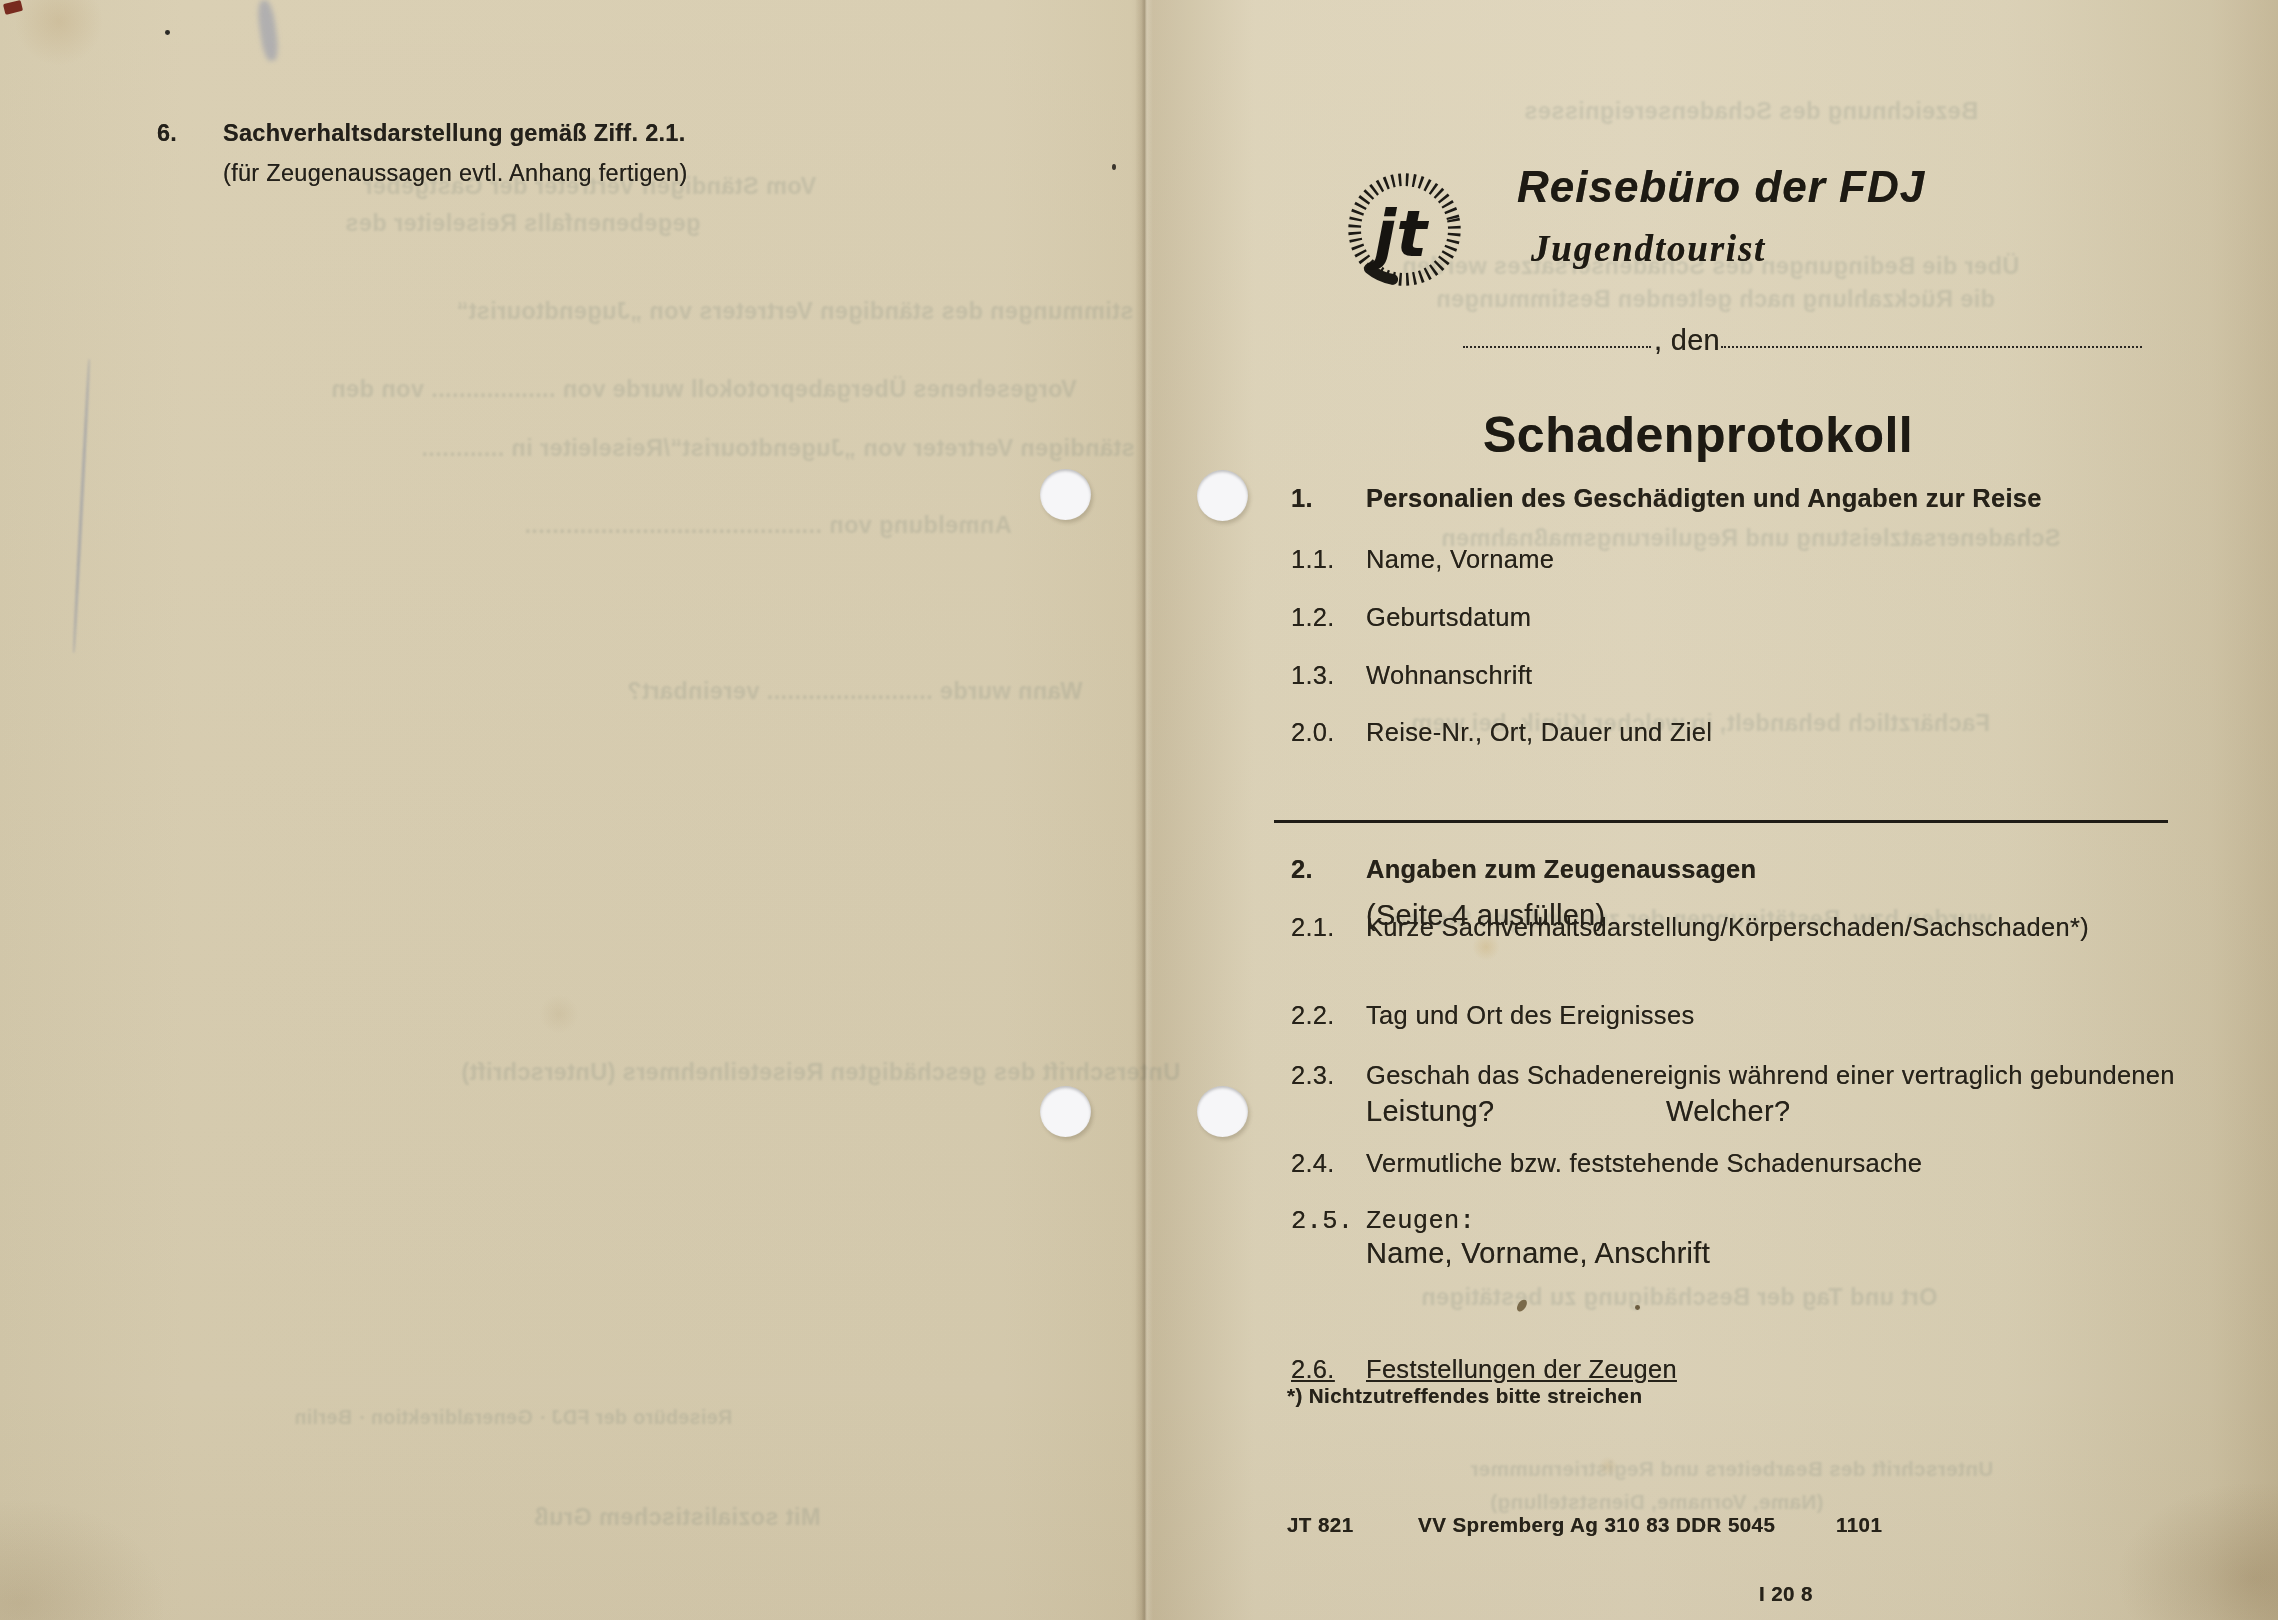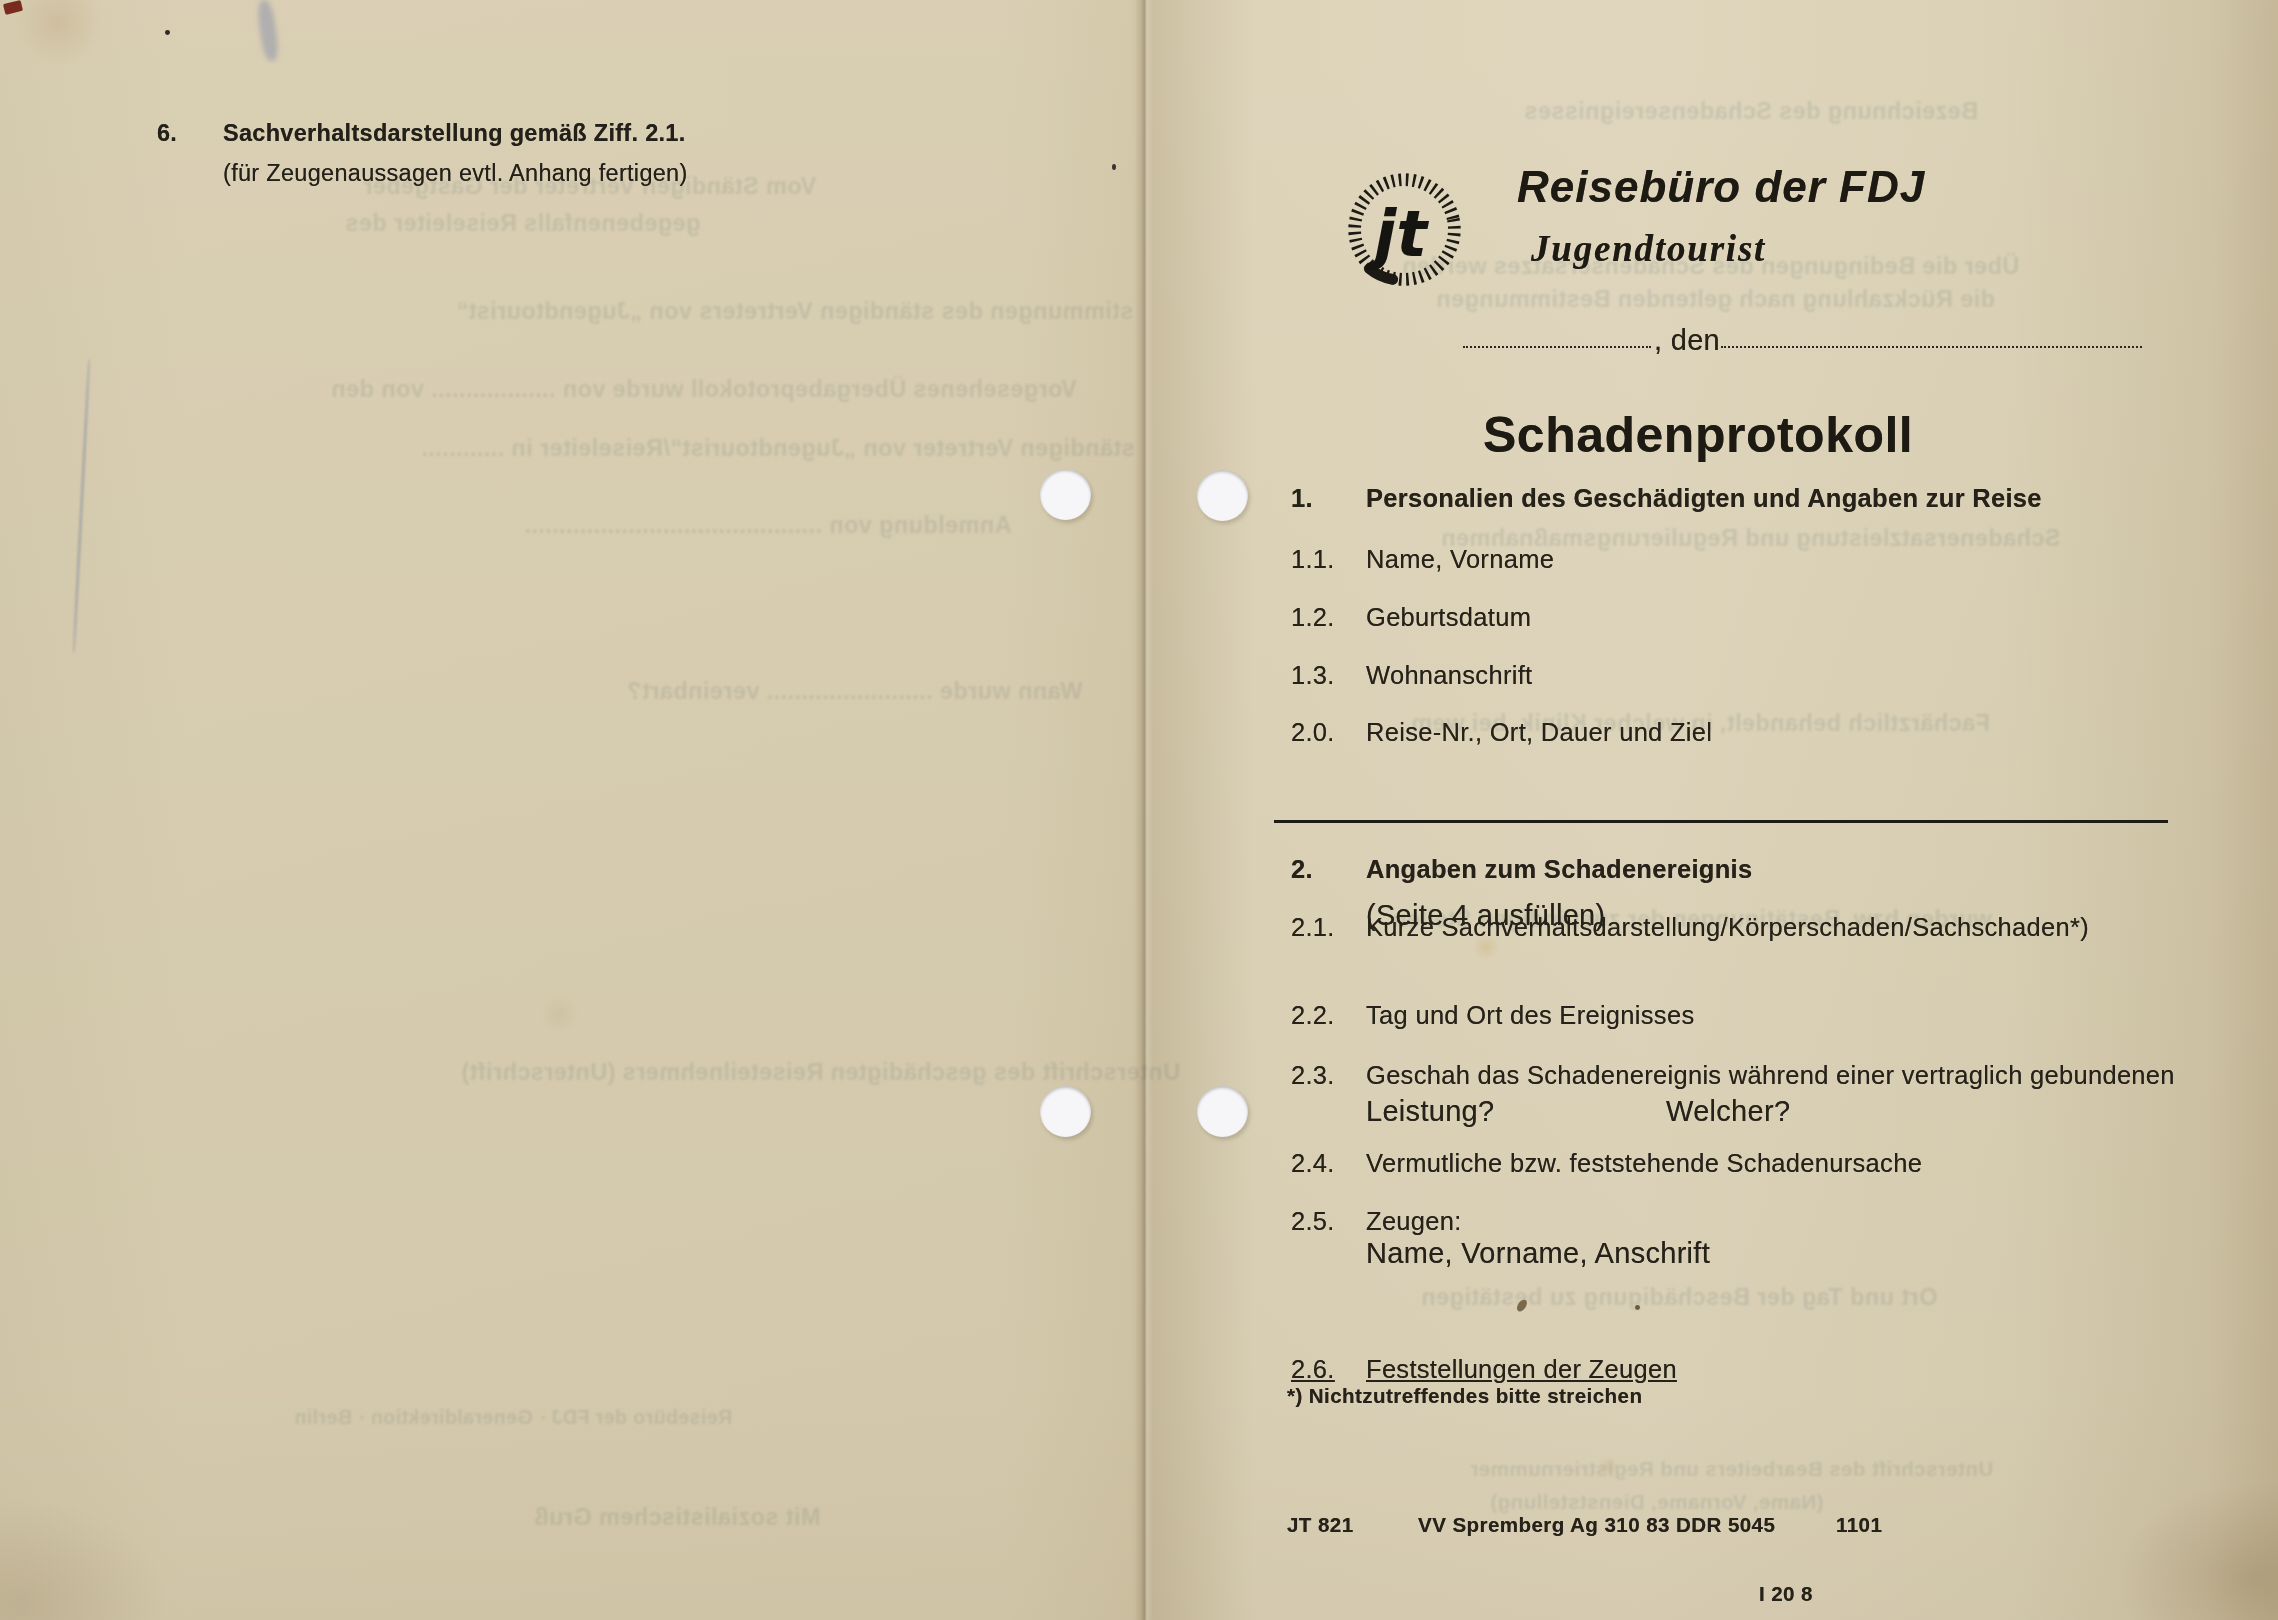--- a/index.html
+++ b/index.html
@@ -120,21 +120,21 @@
   </div>
   <div class="row pagetext" style="top:718px;">
     <span class="num">2.0.</span>
     <span class="txt">Reise-Nr., Ort, Dauer und Ziel</span>
   </div>
 
   <div class="divider" style="left:1274px;top:820px;width:894px;"></div>
 
   <div class="row pagetext b" style="top:855px;">
     <span class="num">2.</span>
-    <span class="txt">Angaben zum Schadenereignis</span>
+    <span class="txt">Angaben zum Zeugenaussagen</span>
   </div>
   <div class="row pagetext" style="top:913px;">
     <span class="num">2.1.</span>
     <span class="txt">Kurze Sachverhaltsdarstellung/Körperschaden/Sachschaden*)</span>
   </div>
   <div class="abs pagetext body26" style="left:1366px;top:899px;text-align:right;">(Seite 4 ausfüllen)</div>
 
   <div class="row pagetext" style="top:1001px;">
     <span class="num">2.2.</span>
     <span class="txt">Tag und Ort des Ereignisses</span>
@@ -145,21 +145,21 @@
     <span class="txt">Geschah das Schadenereignis während einer vertraglich gebundenen</span>
   </div>
   <div class="abs pagetext body26" style="left:1366px;top:1095px;">Leistung?</div>
   <div class="abs pagetext body26" style="left:1666px;top:1095px;">Welcher?</div>
 
   <div class="row pagetext" style="top:1149px;">
     <span class="num">2.4.</span>
     <span class="txt">Vermutliche bzw. feststehende Schadenursache</span>
   </div>
 
-  <div class="row pagetext" style="top:1207px;">
+  <div class="row pagetext" style="top:1207px;font-family:Liberation Mono, monospace;">
     <span class="num">2.5.</span>
     <span class="txt">Zeugen:</span>
   </div>
   <div class="abs pagetext body26" style="left:1366px;top:1237px;">Name, Vorname, Anschrift</div>
 
   <div class="row pagetext" style="top:1355px;text-decoration:underline;">
     <span class="num">2.6.</span>
     <span class="txt">Feststellungen der Zeugen</span>
   </div>
 

